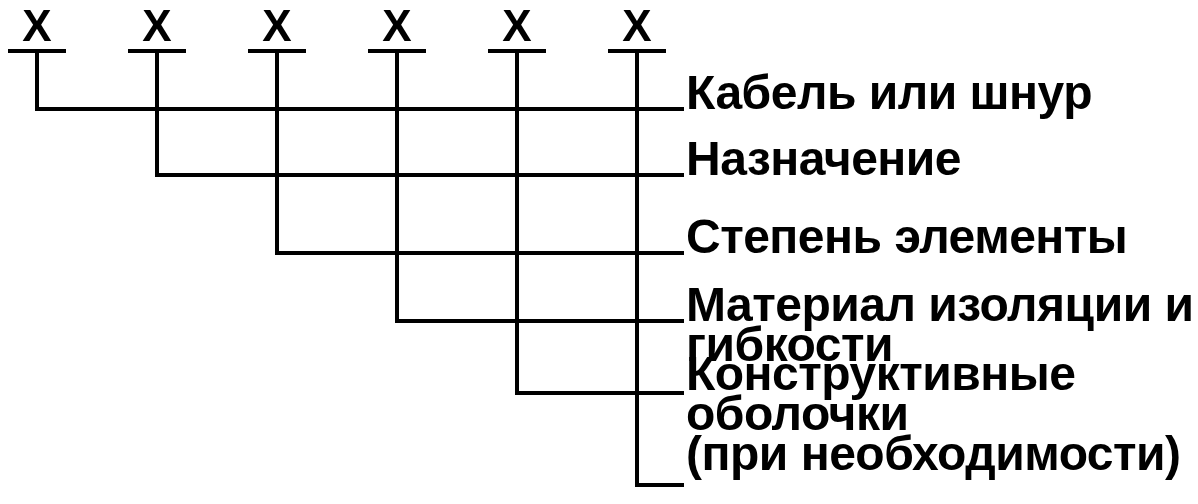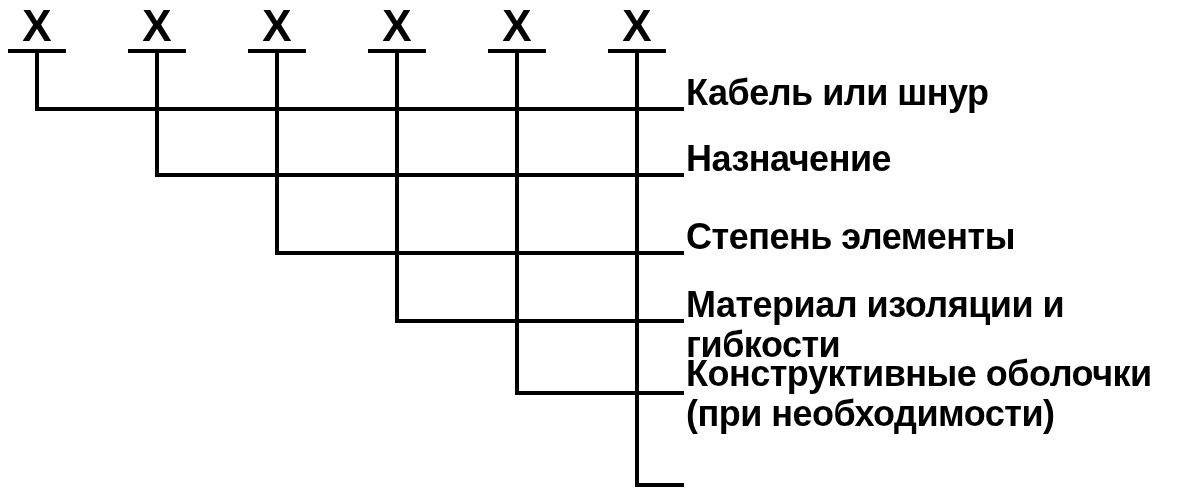--- a/index.html
+++ b/index.html
@@ -41,21 +41,21 @@
     background: #000000;
   }
   .hline {
     position: absolute;
     height: 4px;
     background: #000000;
   }
   .lbl {
     position: absolute;
     left: 686px;
-    font-size: 36px;
+    font-size: 48px;
     font-weight: bold;
     line-height: 40px;
     letter-spacing: -0.5px;
     white-space: pre-line;
     color: #000000;
   }
 </style>
 </head>
 <body>
 

